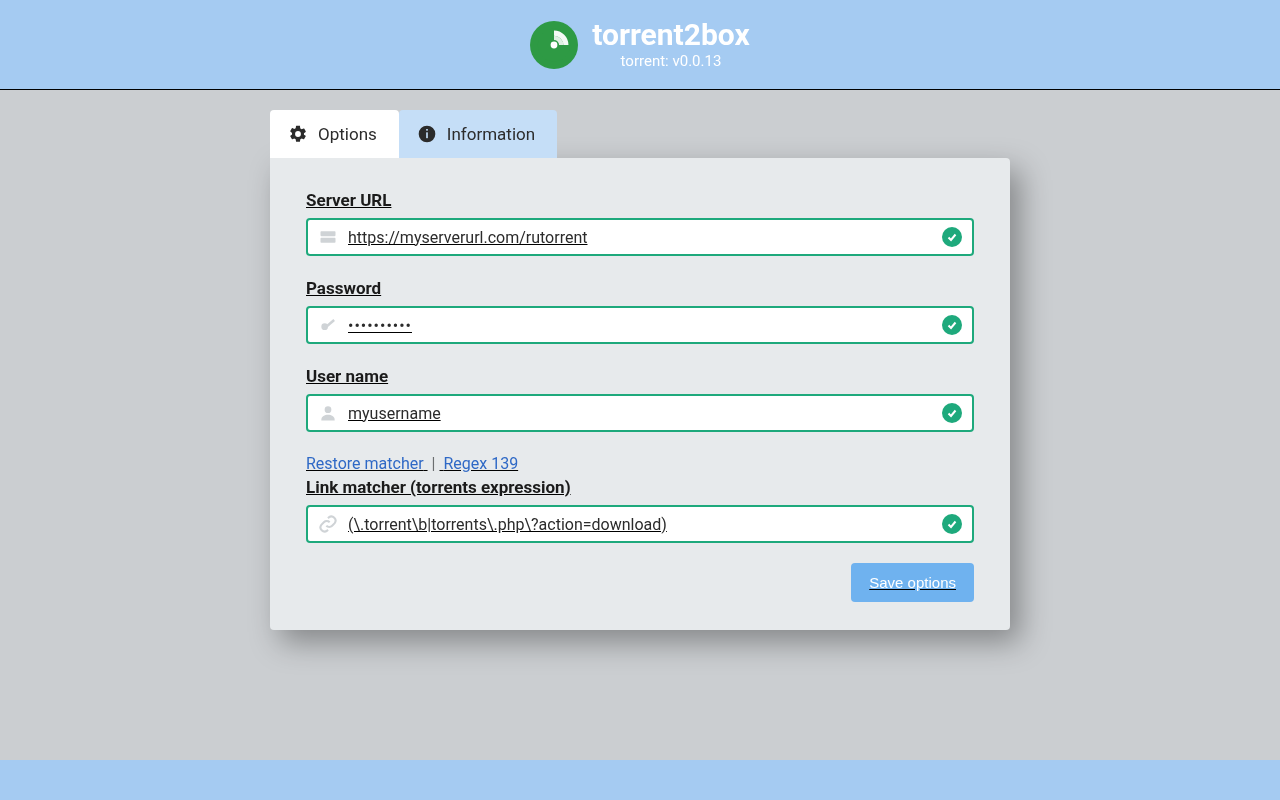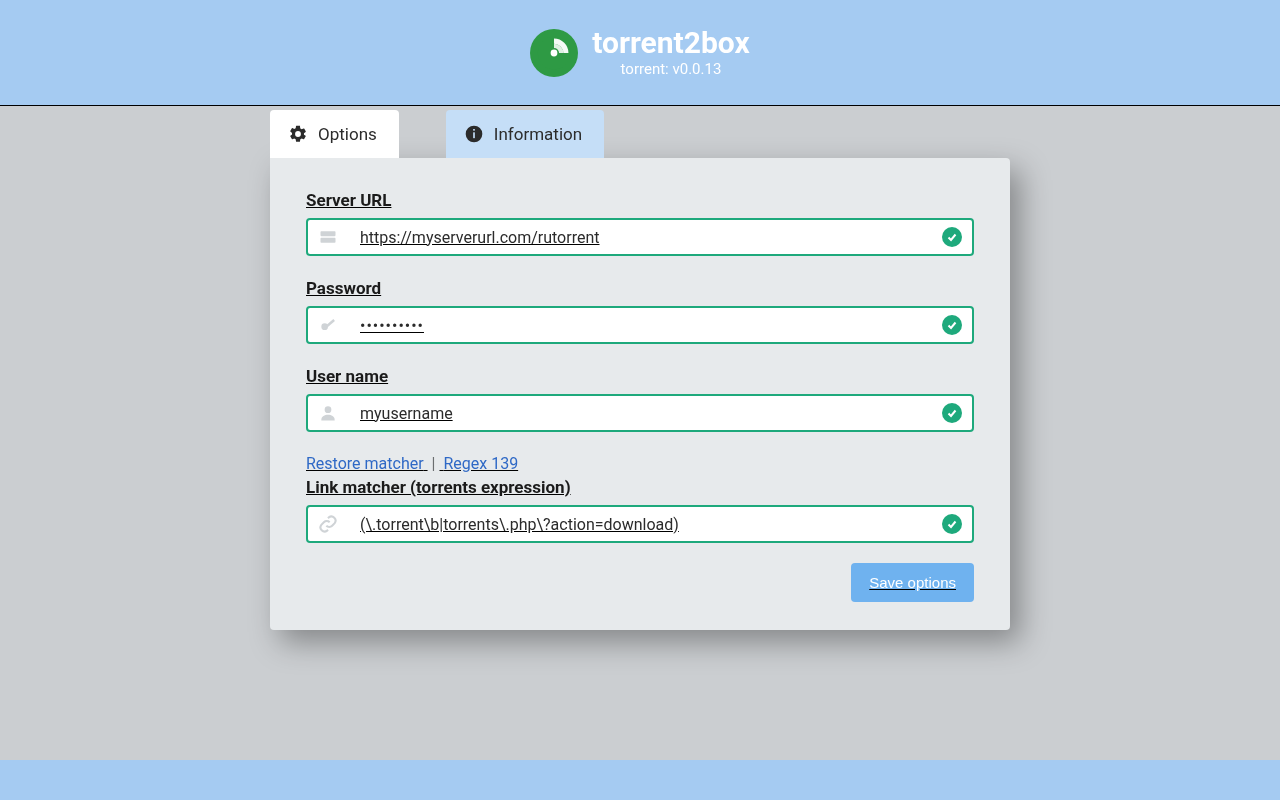--- a/index.html
+++ b/index.html
@@ -8,21 +8,21 @@
     font-family: -apple-system, BlinkMacSystemFont, "Segoe UI", Roboto, "Helvetica Neue", Arial, sans-serif;
     background: #cbced1;
     width: 1280px;
     height: 800px;
     position: relative;
     overflow: hidden;
   }
   .banner {
     position: absolute;
     left: 0; right: 0;
-    height: 106px;
+    height: 90px;
     background: #a5cbf2;
   }
   .banner.top { top: 0; border-bottom: 1px solid #000; }
   .banner.bottom { bottom: 0; height: 40px; }
   .brand {
     display: flex;
     align-items: center;
     justify-content: center;
     height: 100%;
     gap: 14px;
@@ -42,21 +42,20 @@
   .page {
     position: absolute;
     top: 110px;
     left: 50%;
     transform: translateX(-50%);
     width: 740px;
   }
 
   .tabbar {
     display: flex;
-    gap: 47px;
   }
   .tab {
     display: flex;
     align-items: center;
     gap: 10px;
     padding: 14px 22px 14px 18px;
     font-size: 17px;
     color: #2c2c2c;
     cursor: pointer;
     background: #c5def7;
@@ -84,21 +83,21 @@
     margin-bottom: 8px;
   }
   .input-wrap {
     display: flex;
     align-items: center;
     background: #fff;
     border: 2px solid #1ea97c;
     border-radius: 4px;
     height: 38px;
     padding: 3px 10px;
-    gap: 22px;
+    gap: 10px;
   }
   .input-wrap .lead-icon {
     width: 20px; height: 20px; color: #cfd3d6;
     display:flex; align-items:center; justify-content:center;
     flex-shrink: 0;
   }
   .input-wrap input {
     flex: 1;
     border: none;
     outline: none;

